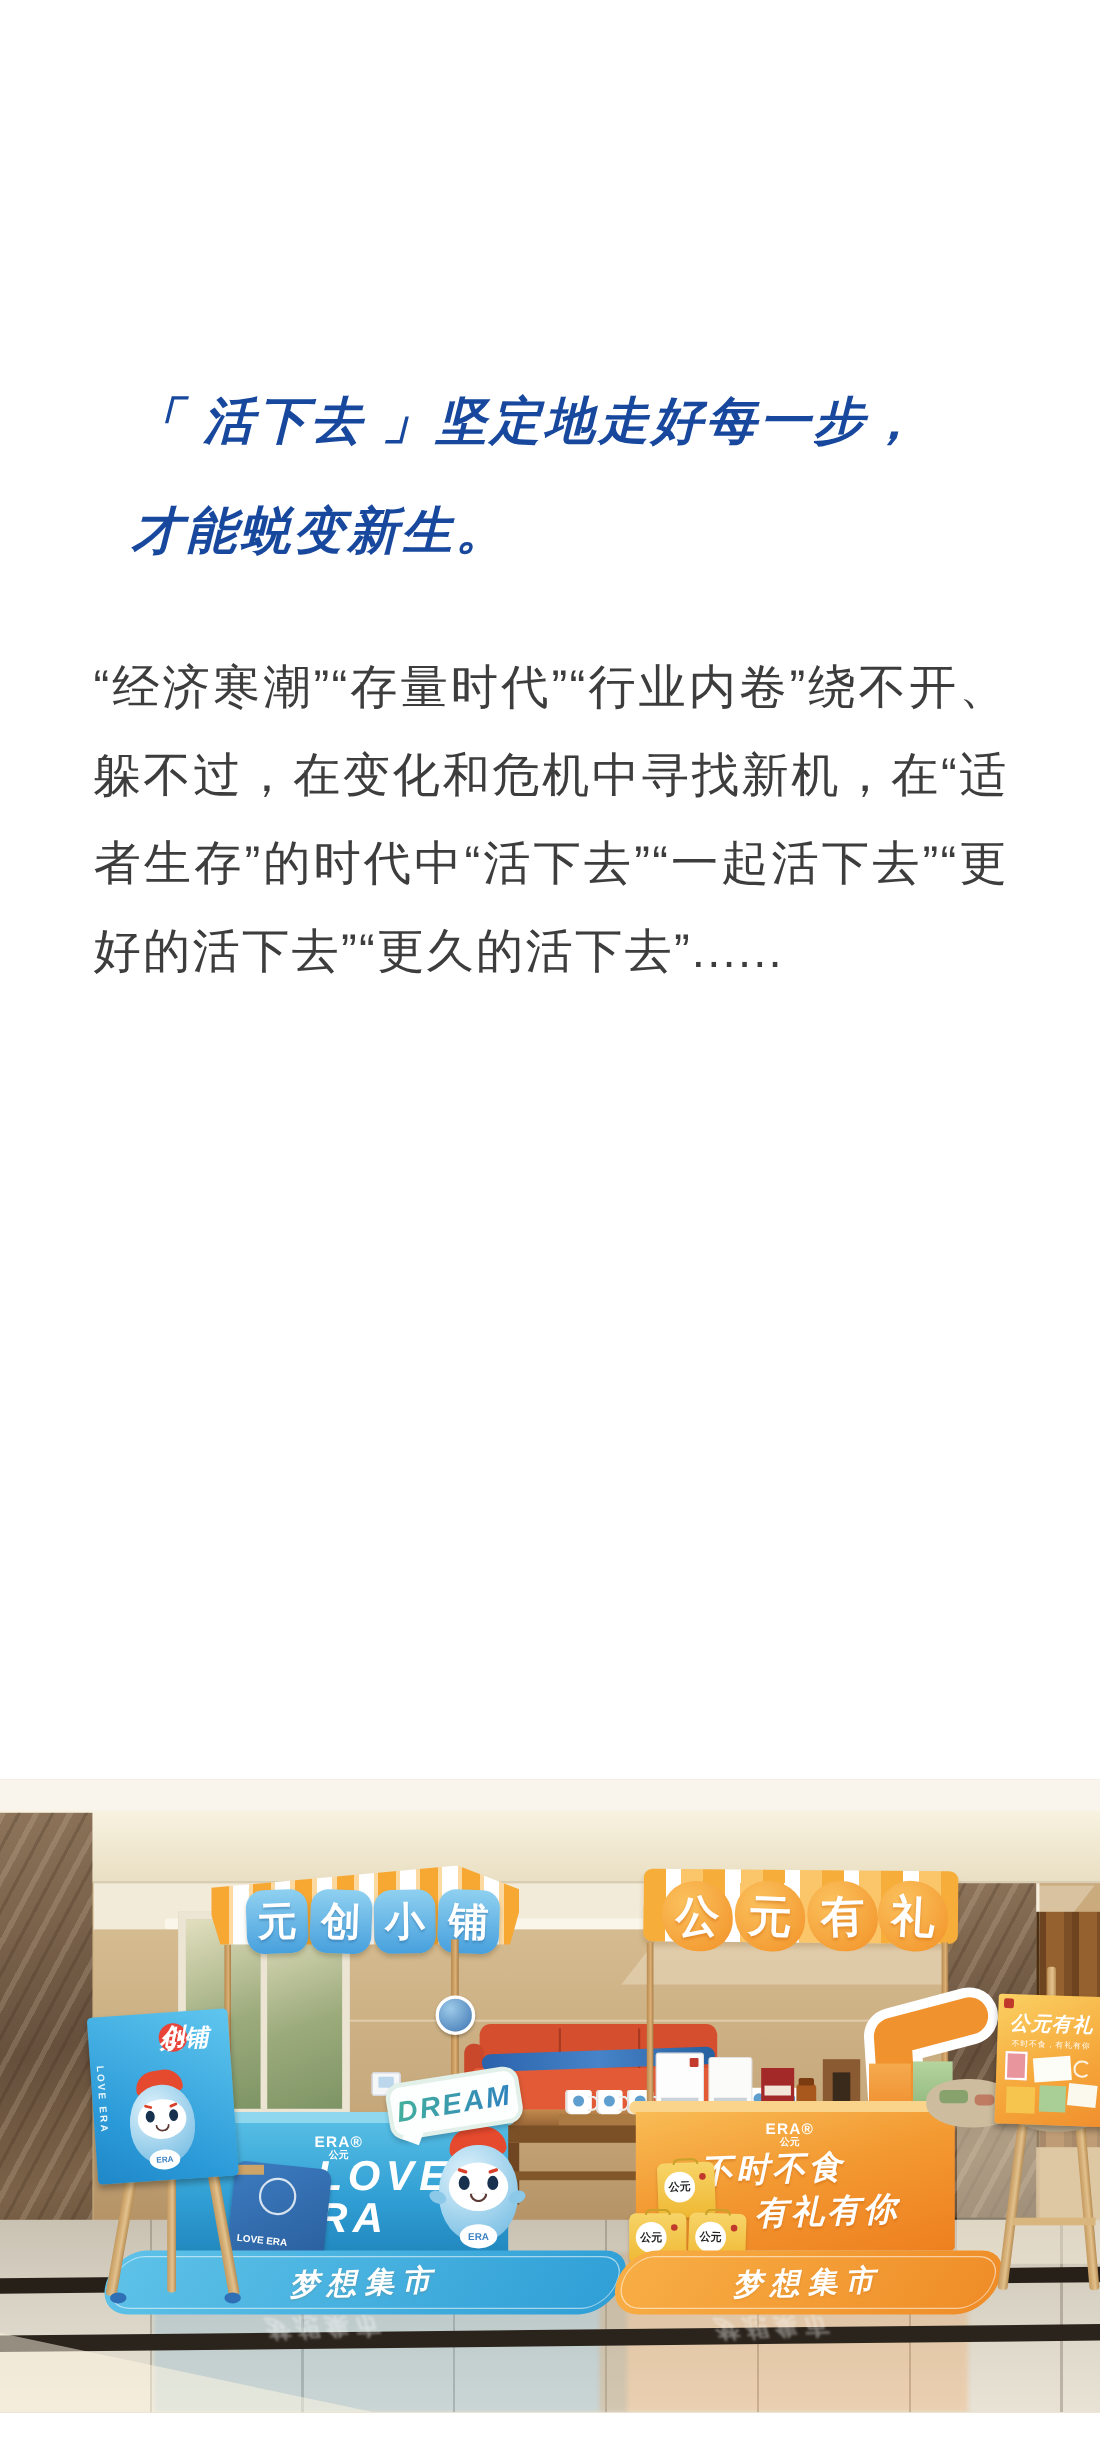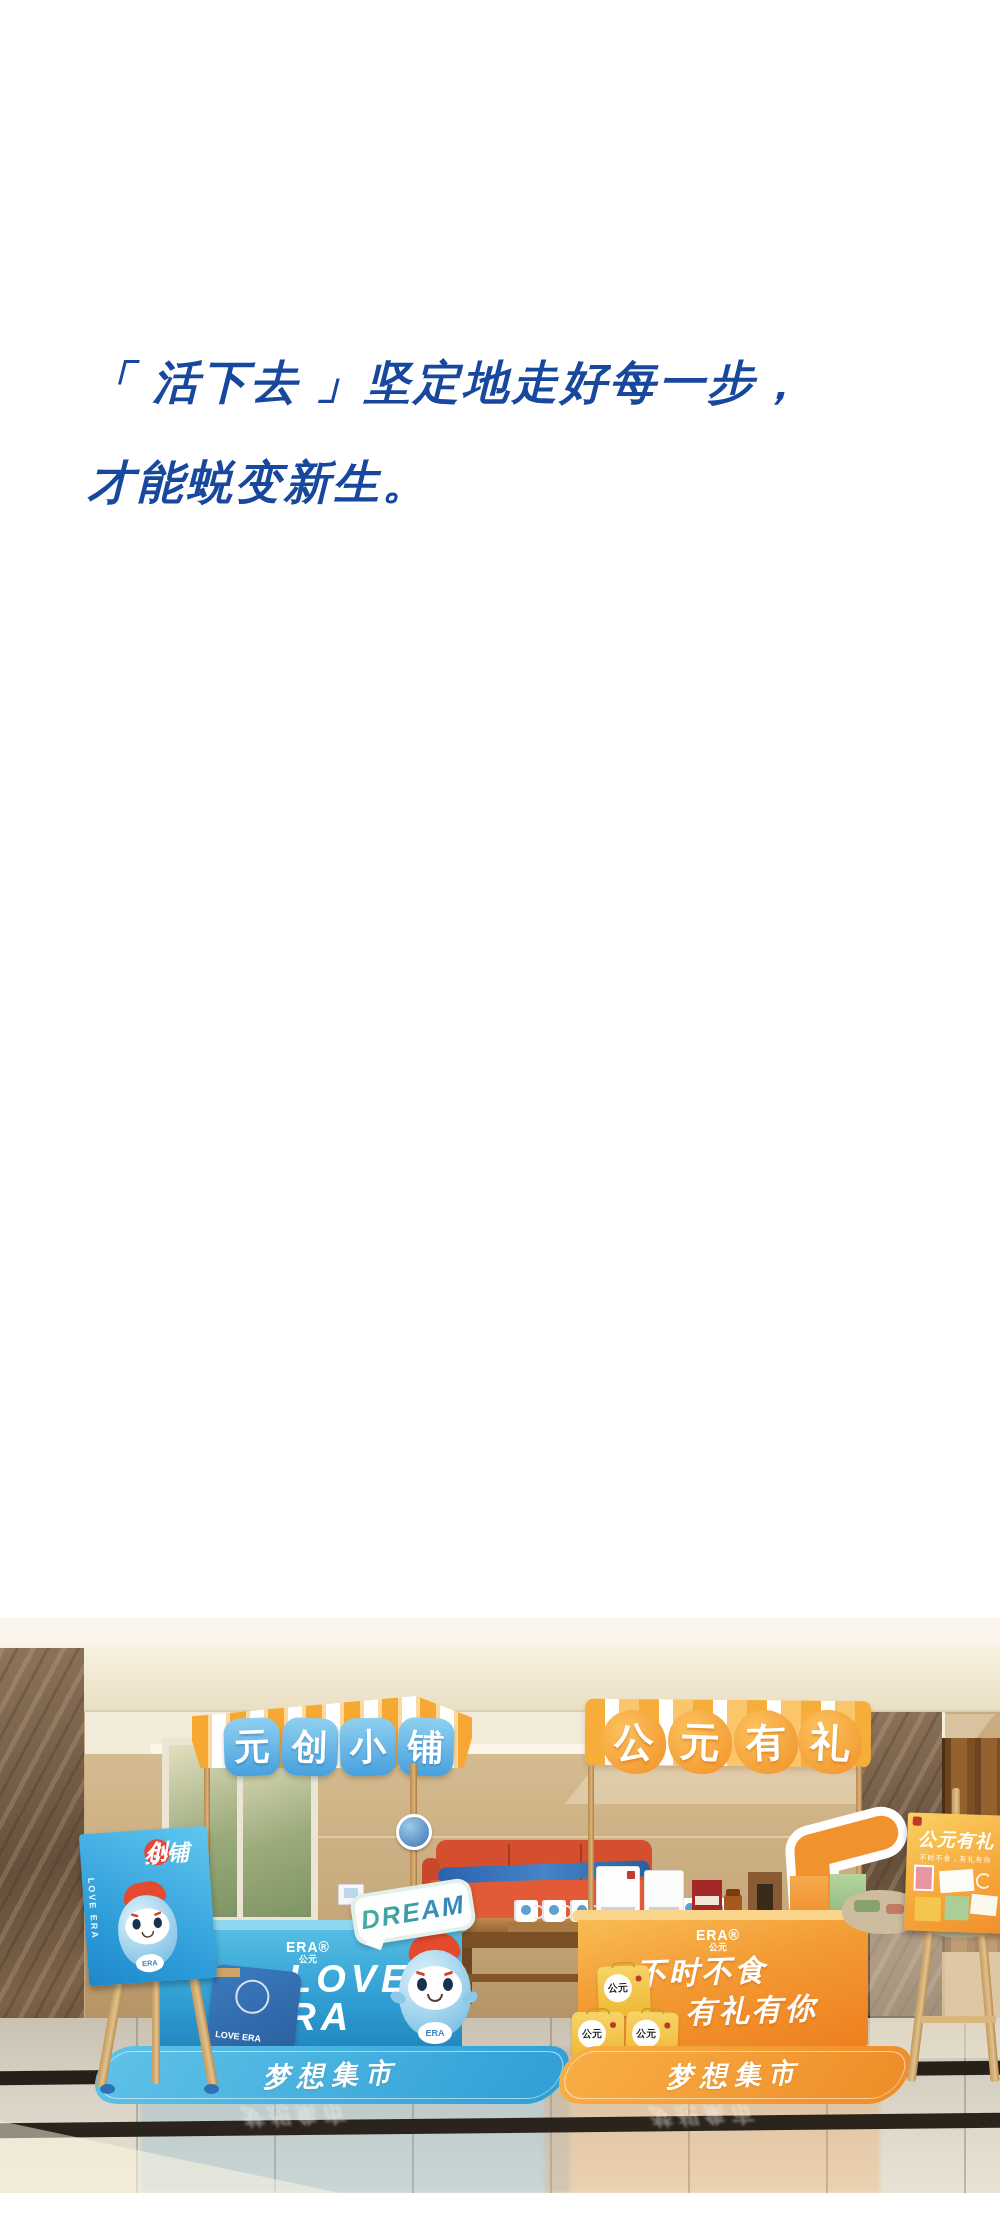--- a/index.html
+++ b/index.html
@@ -3,21 +3,21 @@
 <meta charset="utf-8">
 <style>
   * { margin:0; padding:0; box-sizing:border-box; }
   html,body { background:#ffffff; }
   body { font-family:"Liberation Sans", sans-serif; }
   .page { position:relative; width:1000px; height:2221px; margin:0 auto; background:#fff; overflow:hidden; }
 
   
   .headline { position:absolute; left:88px; color:#17489d; font-weight:800; font-style:italic;
               font-size:46px; line-height:100px; letter-spacing:3px; white-space:nowrap; }
-  #h1 { top:112px; } #h2 { top:332px; }
+  #h1 { top:112px; } #h2 { top:332px;margin-left:32px; }
   .body-text { position:absolute; left:85px; top:585px; width:832px; color:#3d3d3d;
                font-size:43px; line-height:80px; letter-spacing:2px; text-align:justify; text-justify:inter-character; }
   .body-text p { margin:0; }
 
   
   .photo { position:absolute; left:0; top:1618px; width:1000px; height:575px; overflow:hidden; background:#c9ab7e; }
   .photo .abs, .photo div, .photo span, .photo svg { position:absolute; }
 
   .ceiling-top { left:0; top:0; width:1000px; height:40px; background:#f9f5ec; }
   .beam { left:0; top:28px; width:1000px; height:66px; background:linear-gradient(180deg,#f8f2e0,#e9dfc3); border-bottom:2px solid #d9ceb3; }
@@ -228,20 +228,21 @@
 
   <div class="headline" id="h1">
   </div>
 
   <div class="headline" id="h2">
     <div>「 活下去 」坚定地走好每一步，</div>
     <div>才能蜕变新生。</div>
   </div>
 
   <div class="body-text">
+    <p>“经济寒潮”“存量时代”“行业内卷”绕不开、躲不过，在变化和危机中寻找新机，在“适者生存”的时代中“活下去”“一起活下去”“更好的活下去”“更久的活下去”......</p>
   </div>
 
   <figure class="photo">
 
     <div class="ceiling-top"></div>
     <div class="beam"></div>
     <div class="inner-ceiling"></div>
     <div class="crown"></div>
     <div class="lamp l1"></div>
     <div class="lamp l2"></div>

